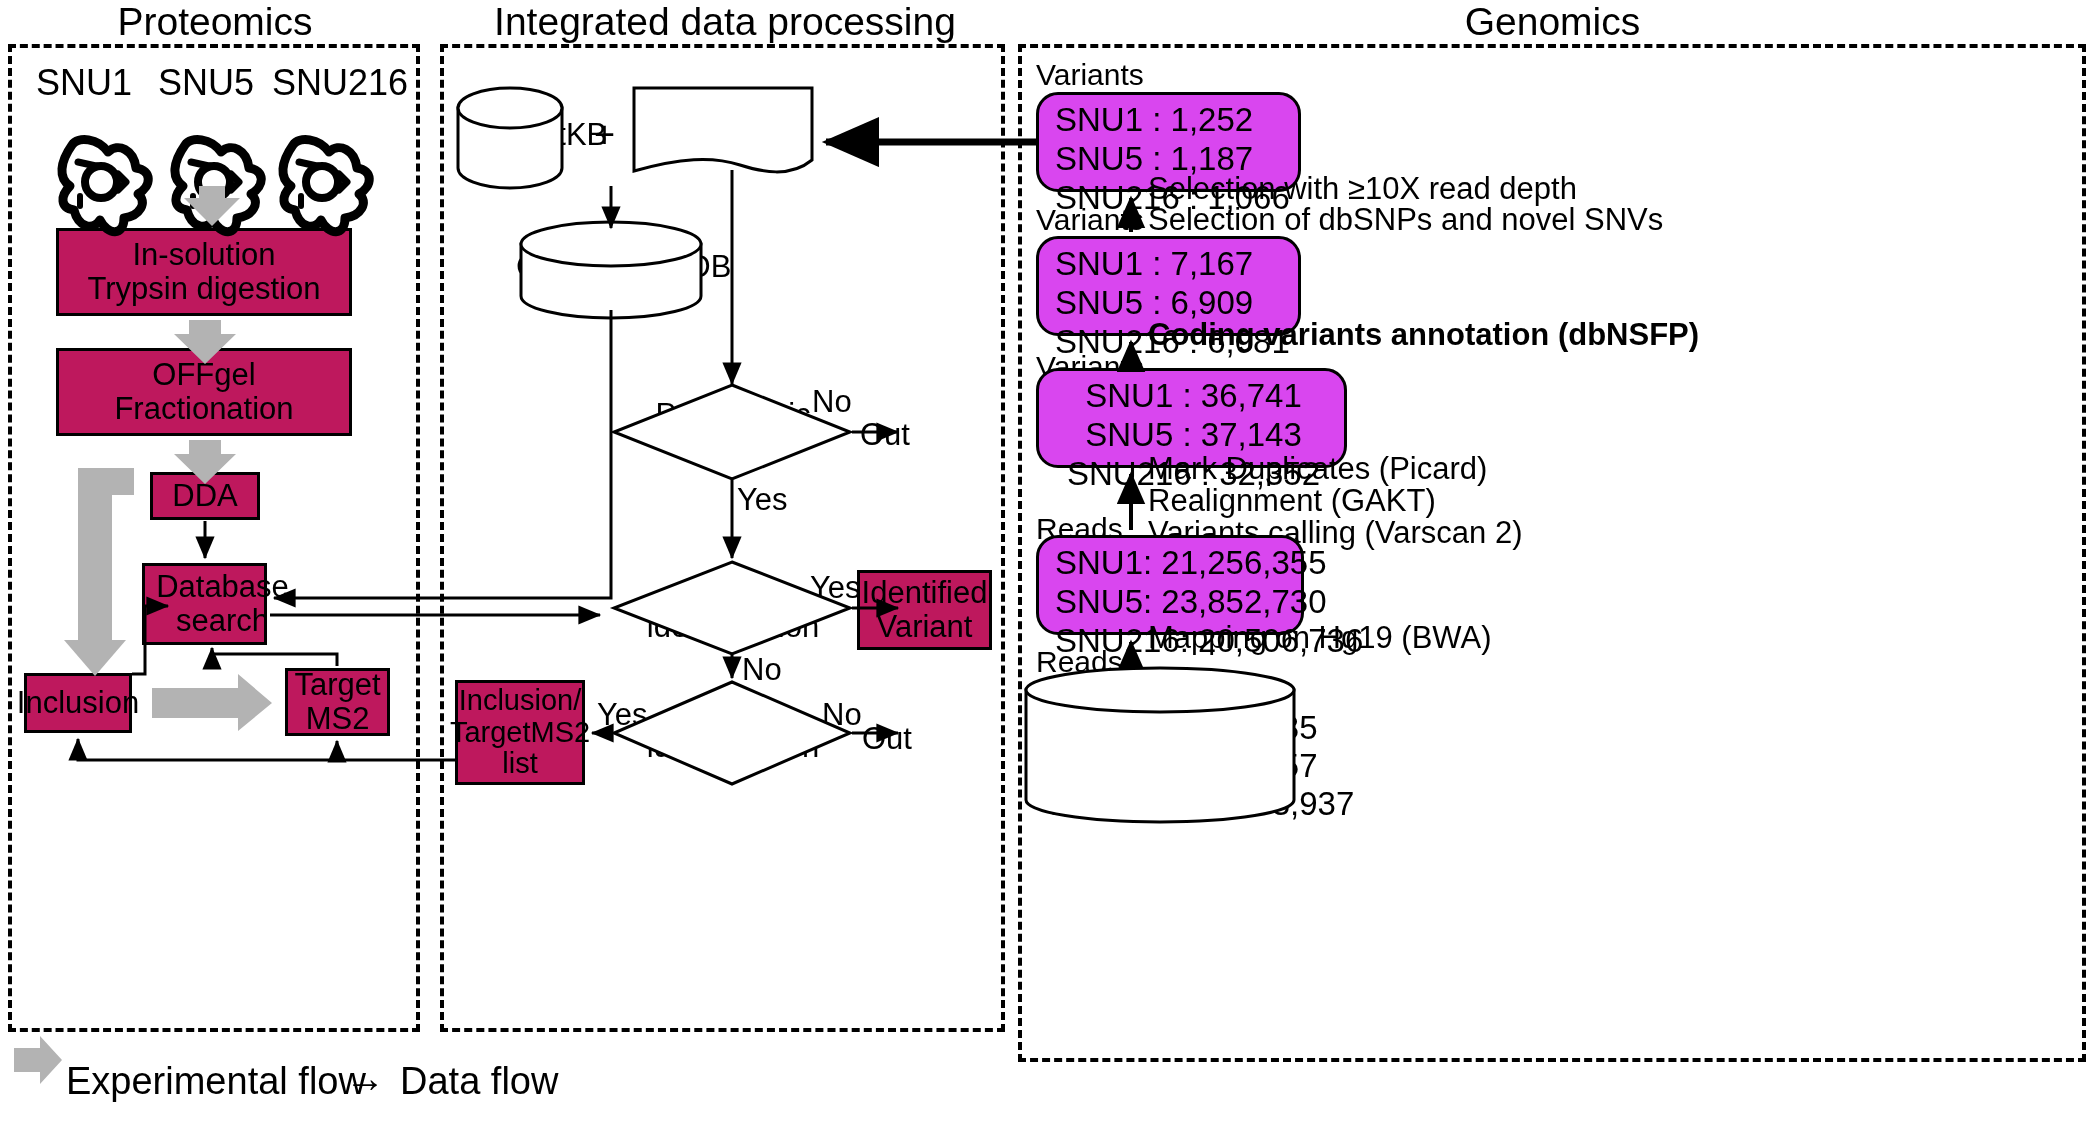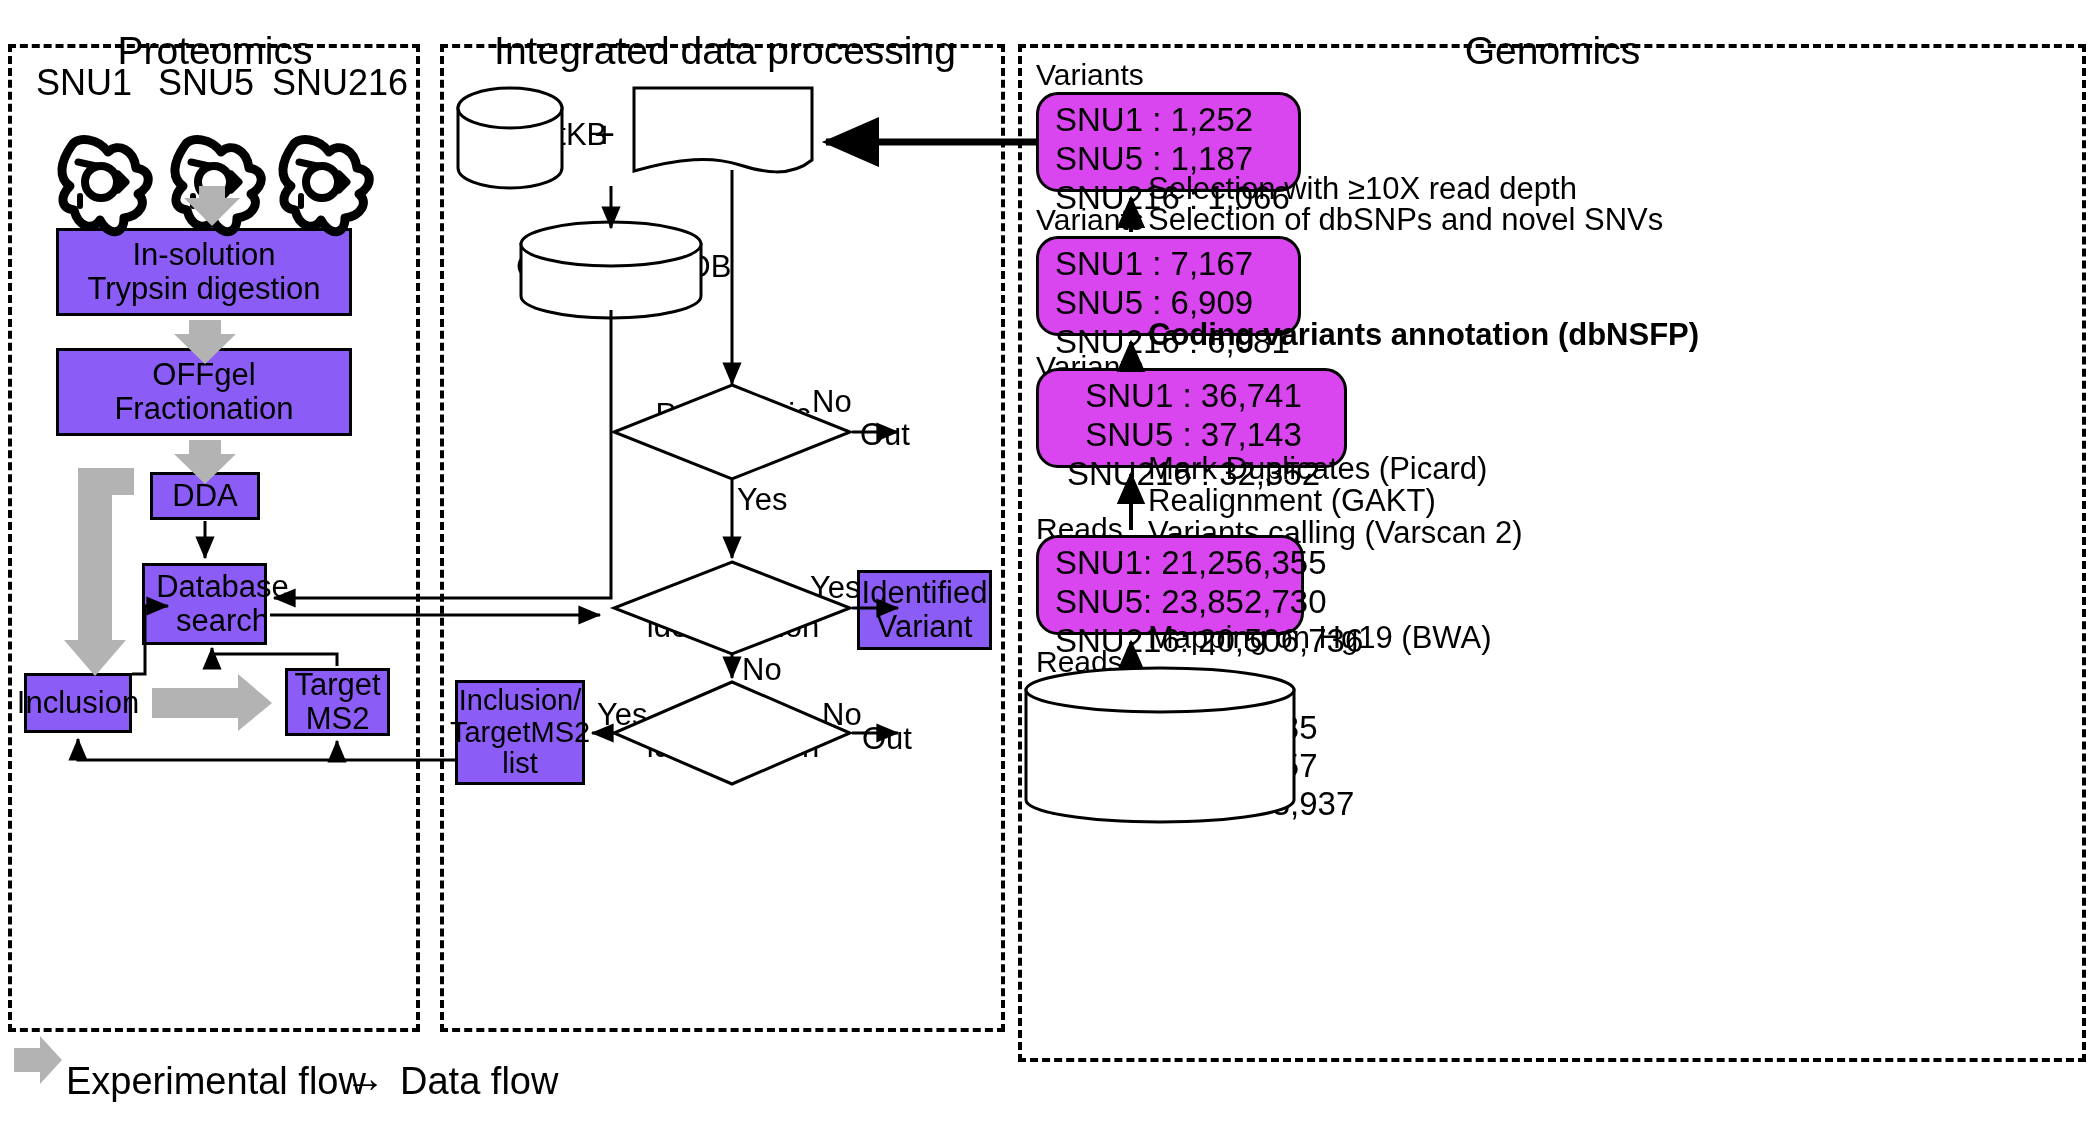--- a/index.html
+++ b/index.html
@@ -1,21 +1,21 @@
 <!DOCTYPE html>
 <html><head>
 <meta charset="utf-8">
 <style>
   html,body{margin:0;padding:0;background:#ffffff;}
   body{width:2100px;height:1125px;font-family:"Liberation Sans",sans-serif;color:#000;}
   #root{position:relative;width:2100px;height:1125px;overflow:hidden;}
-  .panel-title{position:absolute;font-size:39px;line-height:1;text-align:center;white-space:nowrap;margin-top:29px;}
+  .panel-title{position:absolute;font-size:39px;line-height:1;text-align:center;white-space:nowrap;}
   .dashed-panel{position:absolute;border:4px dashed #000;box-sizing:border-box;background:transparent;}
   .node{position:absolute;box-sizing:border-box;display:flex;align-items:center;justify-content:center;
-        text-align:center;background:#8b5cf6;border:3px solid #000;font-size:31px;line-height:1.1;}
+        text-align:center;background:#be185d;border:3px solid #000;font-size:31px;line-height:1.1;}
   .label{position:absolute;font-size:31px;line-height:1.12;white-space:nowrap;}
   .label.small{font-size:30px;}
   .rounded-box{position:absolute;box-sizing:border-box;border:3px solid #000;border-radius:22px;background:#d946ef;
         font-size:33px;line-height:1.18;padding:6px 12px 6px 16px;text-align:left;}
   .rounded-box div{white-space:nowrap;}
   svg.overlay{position:absolute;left:0;top:0;width:2100px;height:1125px;pointer-events:none;}
   .celltext{position:absolute;font-size:36px;white-space:nowrap;}
   .legend{position:absolute;font-size:38px;white-space:nowrap;}
 </style>
 </head>

